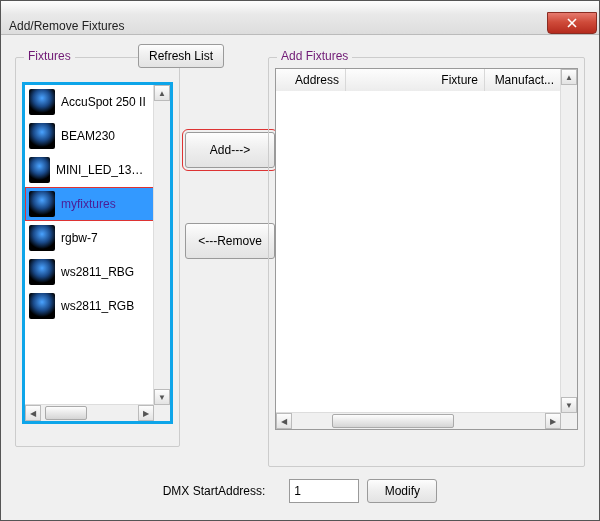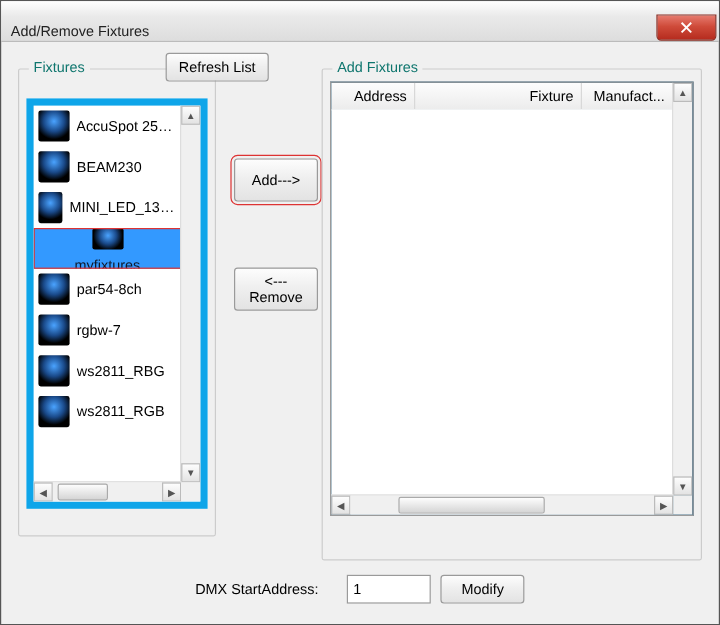--- a/index.html
+++ b/index.html
@@ -57,62 +57,61 @@
     position: relative;
     padding: 10px 6px 6px 6px;
     height: 390px;
   }
   .group-label {
     position: absolute;
     top: -9px;
     left: 8px;
     background: #f0f0f0;
     padding: 0 4px;
-    color: #0f766e;
+    color: #701a75;
   }
   .refresh-btn-wrap {
     position: absolute;
     top: -14px;
     right: -45px;
   }
   .btn {
     background: linear-gradient(#fdfdfd, #efefef 45%, #e3e3e3);
     border: 1px solid #9a9a9a;
     border-radius: 3px;
     padding: 4px 10px;
     font-size: 12px;
     font-family: inherit;
     cursor: pointer;
     min-width: 70px;
   }
   .list-pane {
     background: #fff;
-    border: 6px solid #0ea5e9;
+    border: 3px solid #0ea5e9;
     height: 342px;
     overflow: hidden;
     position: relative;
     box-sizing: border-box;
   }
   .list-body {
     position: absolute;
     top: 0; left: 0; right: 16px; bottom: 16px;
     overflow: hidden;
   }
   .list-item {
     display: flex;
     align-items: center;
     height: 34px;
     padding: 0 4px;
     gap: 6px;
     cursor: pointer;
   }
   .list-item.selected {
     background: #3399ff;
-    color: #0f172a;
-    flex-direction: column;
+    color: #4c1d95;
   }
   .list-item.highlighted-border {
     outline: 1px solid #d33;
     outline-offset: -1px;
   }
   .fixture-icon {
     width: 26px;
     height: 26px;
     background: radial-gradient(circle at 50% 35%, #4aa3ff 0%, #1a4a8a 40%, #000 70%);
     border-radius: 2px;
@@ -171,21 +170,21 @@
     width: 80px;
     display: flex;
     flex-direction: column;
     align-items: center;
     padding-top: 75px;
     gap: 55px;
     margin-left: 4px;
     margin-right: 4px;
   }
   .middle-btn {
-    width: 70px;
+    width: 90px;
     height: 36px;
     background: linear-gradient(#fdfdfd, #efefef 45%, #e3e3e3);
     border: 1px solid #9a9a9a;
     border-radius: 3px;
     font-size: 12px;
     font-family: inherit;
     display: flex;
     align-items: center;
     justify-content: center;
     cursor: pointer;
@@ -200,21 +199,21 @@
     flex: 1;
     border: 1px solid #ccc;
     border-radius: 2px;
     box-sizing: border-box;
     position: relative;
     padding: 10px 6px 6px 6px;
     height: 410px;
     text-align: right;
   }
   .table-pane {
-    background: #0c4a6e;
+    background: #8b5cf6;
     border: 1px solid #9a9a9a;
     height: 362px;
     position: relative;
     box-sizing: border-box;
     overflow: hidden;
   }
   .table-header-row {
     position: absolute;
     top: 0; left: 0; right: 16px;
     height: 22px;
@@ -309,24 +308,20 @@
             <div class="list-item">
               <div class="fixture-icon"></div>
               <span class="list-item-label">MINI_LED_13CH摇头</span>
             </div>
             <div class="list-item selected highlighted-border">
               <div class="fixture-icon"></div>
               <span class="list-item-label">myfixtures</span>
             </div>
             <div class="list-item">
               <div class="fixture-icon"></div>
-              <span class="list-item-label">par54-8ch</span>
-            </div>
-            <div class="list-item">
-              <div class="fixture-icon"></div>
               <span class="list-item-label">rgbw-7</span>
             </div>
             <div class="list-item">
               <div class="fixture-icon"></div>
               <span class="list-item-label">ws2811_RBG</span>
             </div>
             <div class="list-item">
               <div class="fixture-icon"></div>
               <span class="list-item-label">ws2811_RGB</span>
             </div>

